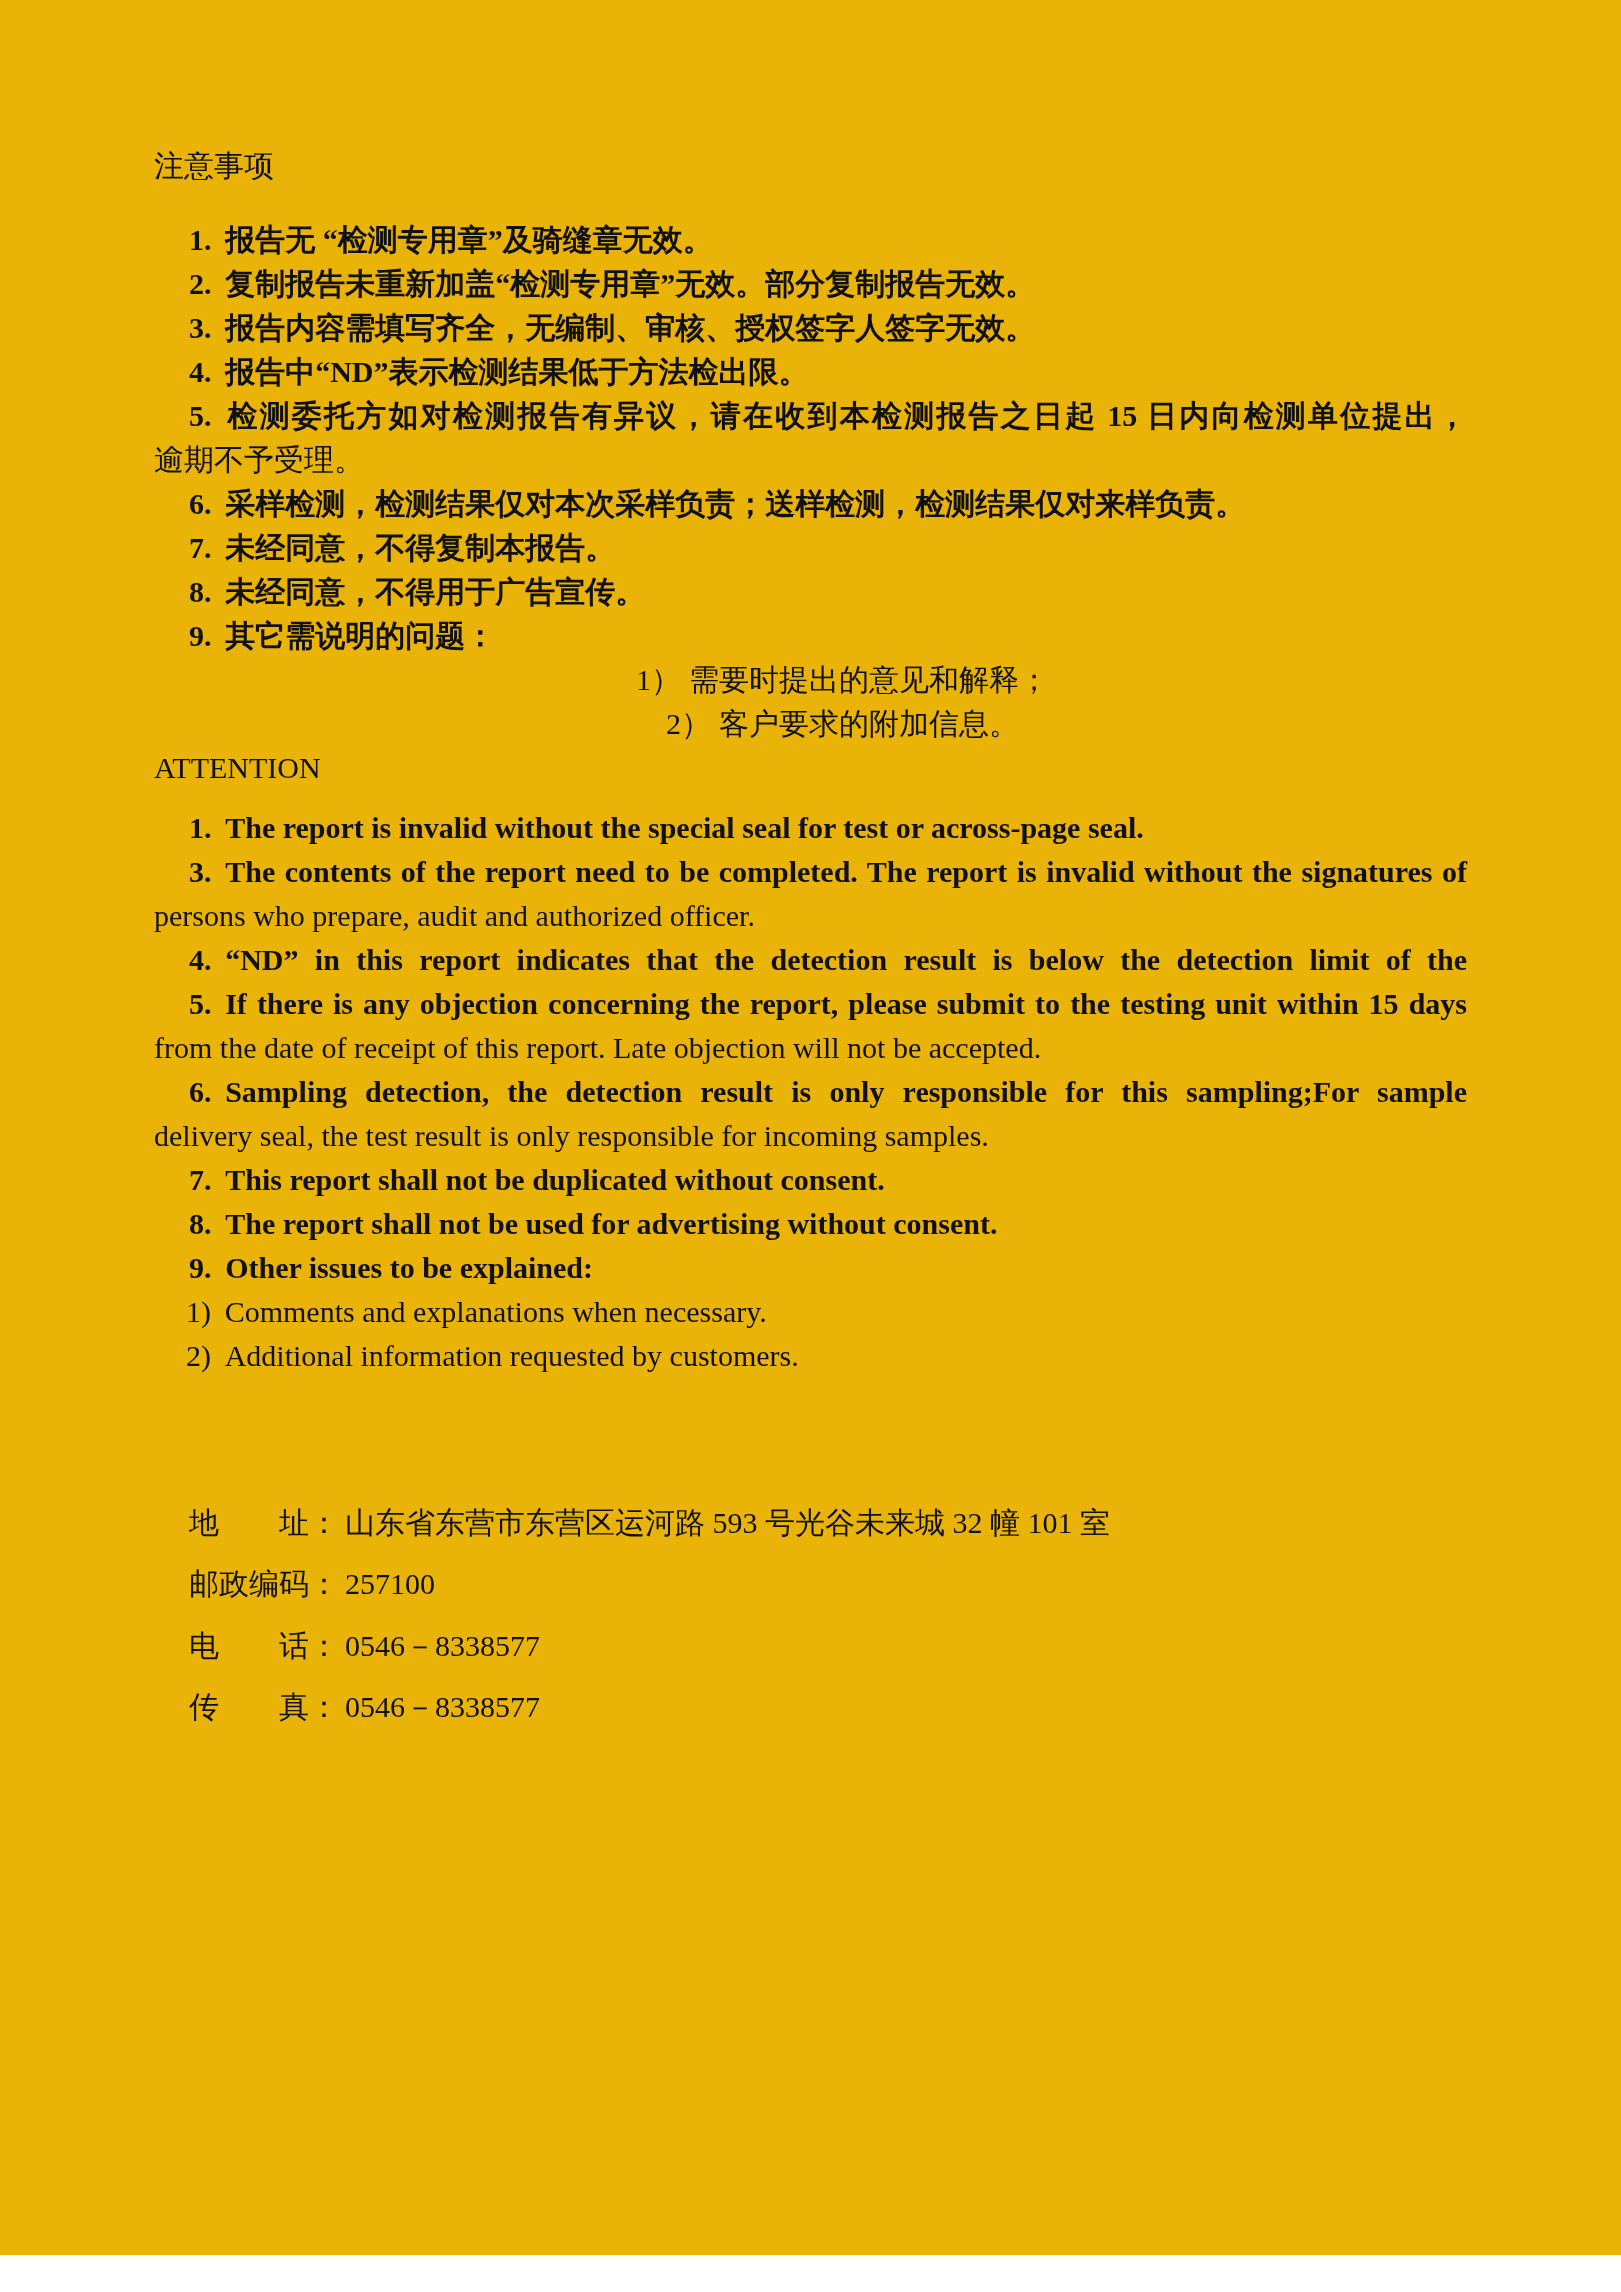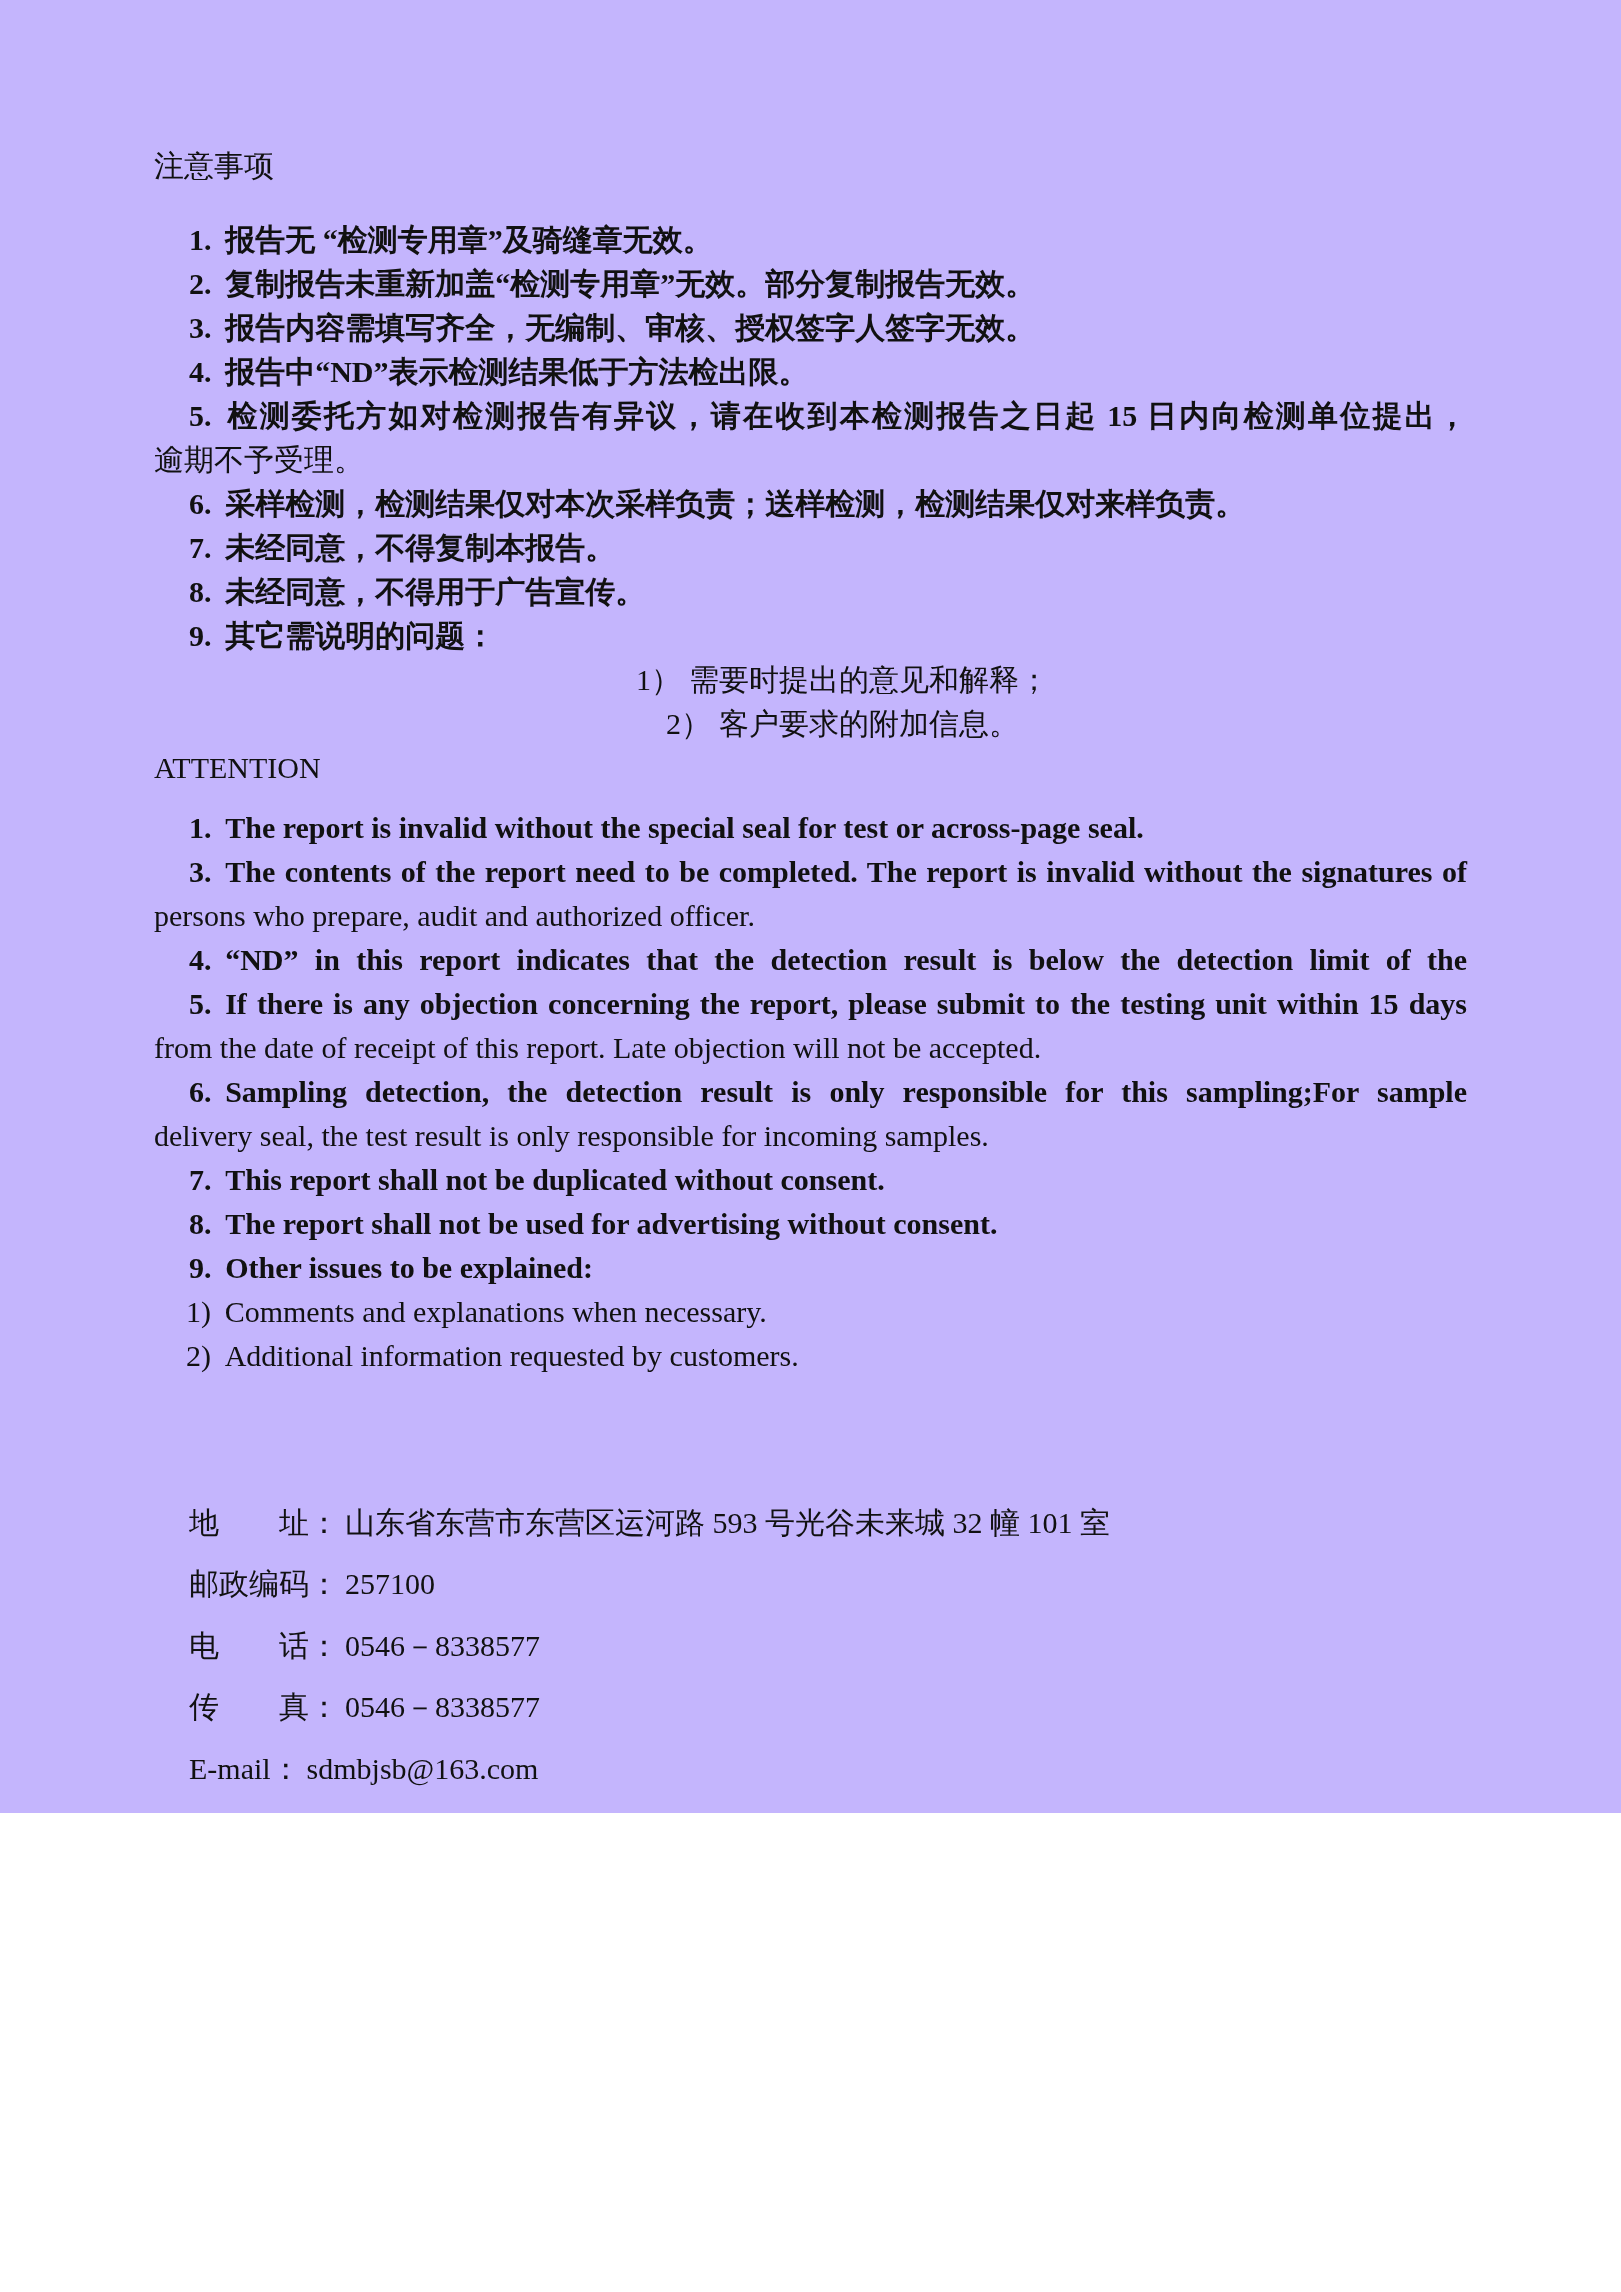--- a/index.html
+++ b/index.html
@@ -3,23 +3,23 @@
 <meta charset="utf-8">
 <style>
   html, body {
     margin: 0;
     padding: 0;
     background: #ffffff;
   }
   .page {
     position: relative;
     width: 1621px;
-    height: 1813px;
+    height: 2255px;
     box-sizing: border-box;
-    background: #c4b5fd;
+    background: #eab308;
     color: #111111;
     font-family: "Liberation Serif", "DejaVu Serif", serif;
     font-size: 30px;
     padding: 144px 154px 0 154px;
     overflow: hidden;
   }
   h1.sec-title {
     margin: 0;
     font-size: 30px;
     font-weight: normal;
@@ -85,17 +85,16 @@
       <p class="sub-en"><span class="num">1)</span><span>Comments and explanations when necessary.</span></p>
       <p class="sub-en"><span class="num">2)</span><span>Additional information requested by customers.</span></p>
     </div>
   </section>
 
   <section class="contact">
     <p class="row"><span class="label">地　　址：</span><span>山东省东营市东营区运河路 593 号光谷未来城 32 幢 101 室</span></p>
     <p class="row"><span class="label">邮政编码：</span><span>257100</span></p>
     <p class="row"><span class="label">电　　话：</span><span>0546－8338577</span></p>
     <p class="row"><span class="label">传　　真：</span><span>0546－8338577</span></p>
-    <p class="row"><span class="label">E-mail：</span><span>sdmbjsb@163.com</span></p>
   </section>
 
 </div>
 
 
 </body></html>

